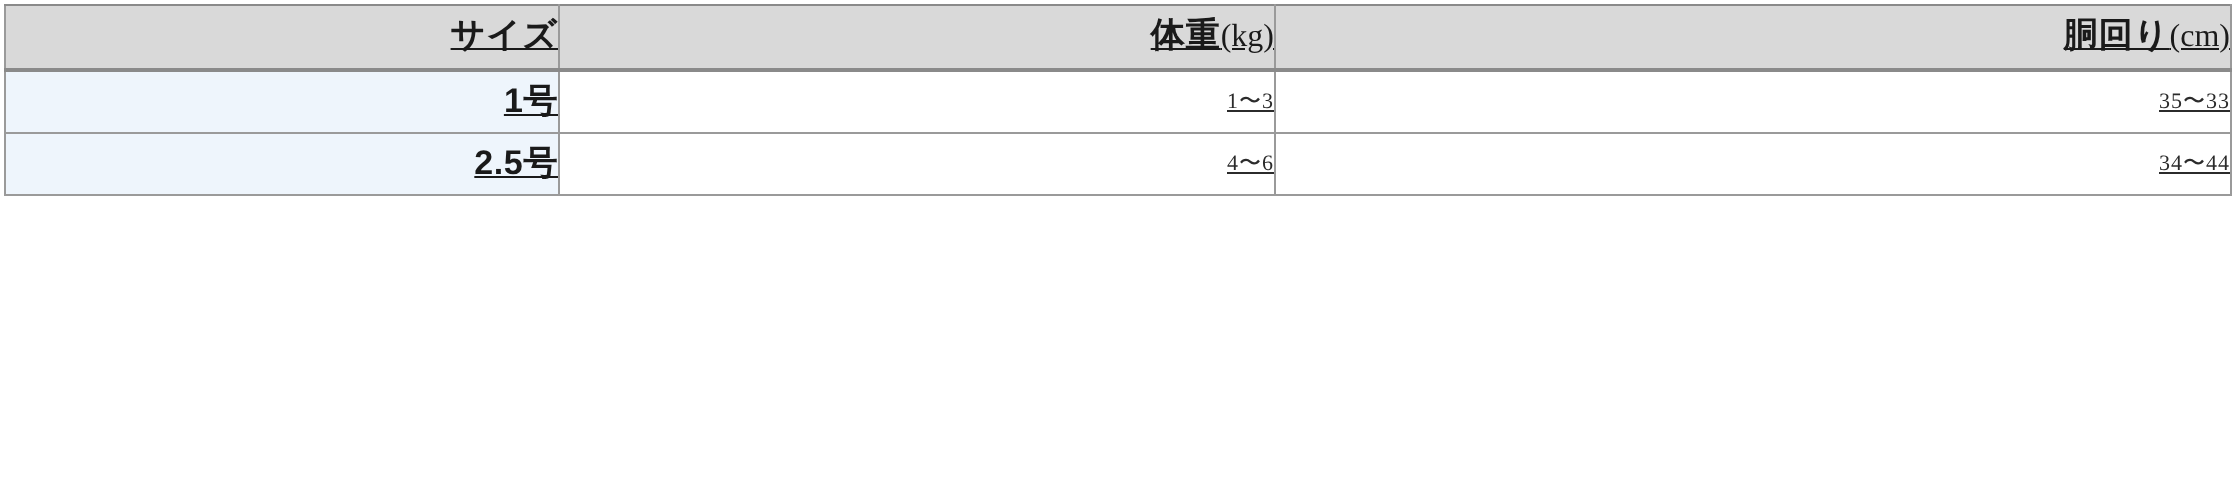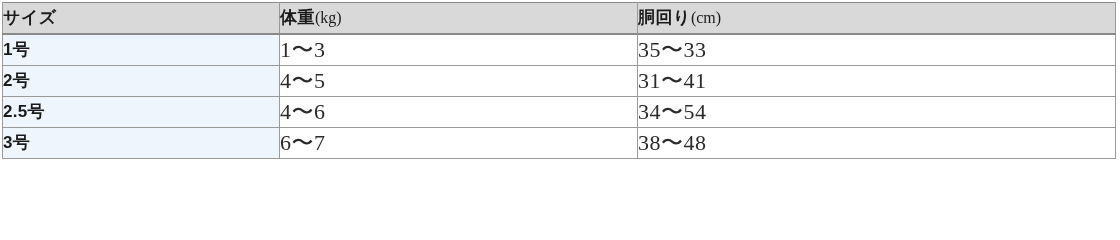--- a/index.html
+++ b/index.html
@@ -30,25 +30,26 @@
   table.size-table col.col-size   { width: 277px; }
   table.size-table col.col-weight { width: 358px; }
   table.size-table col.col-chest  { width: 478px; }
 
   table.size-table th,
   table.size-table td {
     border: 1px solid #9a9a9a;
     padding: 0;
     height: 30px;
     line-height: 30px;
-    text-align: left;
+    text-align: right;
     vertical-align: middle;
     font-size: 17px;
     color: #1a1a1a;
     box-sizing: border-box;
+    text-decoration: underline;
   }
 
   
   table.size-table thead th {
     background: #d9d9d9;
     font-weight: bold;
     border-bottom: 2px solid #8a8a8a;
     border-top: 1px solid #8a8a8a;
     font-size: 17px;
     letter-spacing: 0.5px;
@@ -66,21 +67,21 @@
     font-weight: bold;
     font-size: 17px;
     letter-spacing: 0.3px;
   }
 
   
   table.size-table tbody td.range-cell {
     background: #ffffff;
     font-family: "Liberation Serif", "DejaVu Serif", serif;
     font-weight: normal;
-    font-size: 22px;
+    font-size: 11px;
     color: #2b2b2b;
     letter-spacing: 0.5px;
   }
 </style>
 </head>
 <body>
 
 <div class="size-table-wrap">
   <table class="size-table">
     <colgroup>
@@ -101,29 +102,19 @@
         </th>
       </tr>
     </thead>
     <tbody>
       <tr>
         <td class="size-cell">1号</td>
         <td class="range-cell">1〜3</td>
         <td class="range-cell">35〜33</td>
       </tr>
       <tr>
-        <td class="size-cell">2号</td>
-        <td class="range-cell">4〜5</td>
-        <td class="range-cell">31〜41</td>
-      </tr>
-      <tr>
         <td class="size-cell">2.5号</td>
         <td class="range-cell">4〜6</td>
-        <td class="range-cell">34〜54</td>
-      </tr>
-      <tr>
-        <td class="size-cell">3号</td>
-        <td class="range-cell">6〜7</td>
-        <td class="range-cell">38〜48</td>
+        <td class="range-cell">34〜44</td>
       </tr>
     </tbody>
   </table>
 </div>
 
 </body></html>

